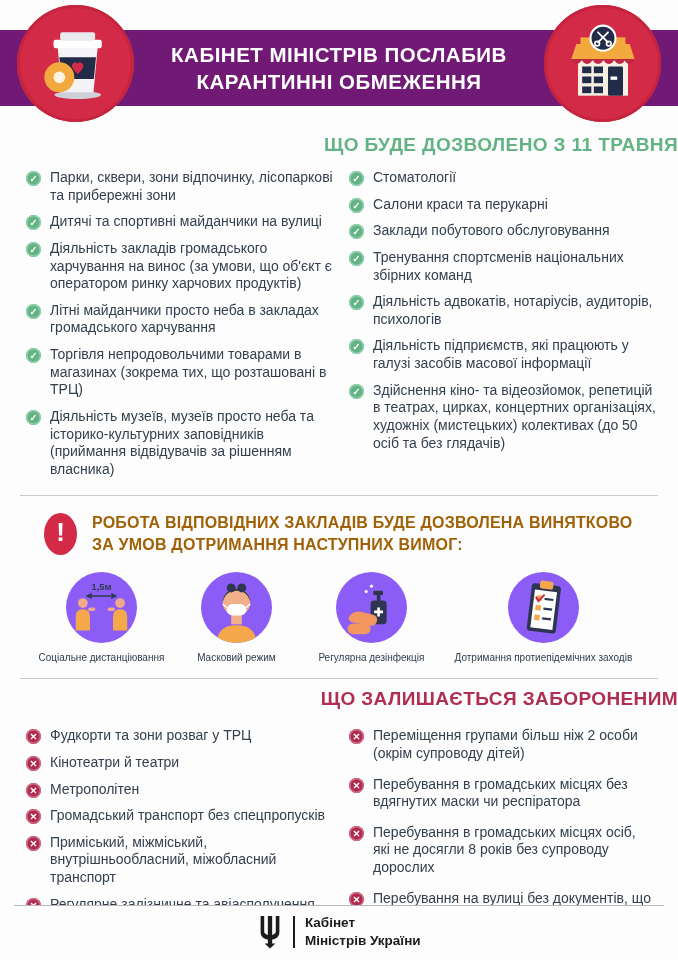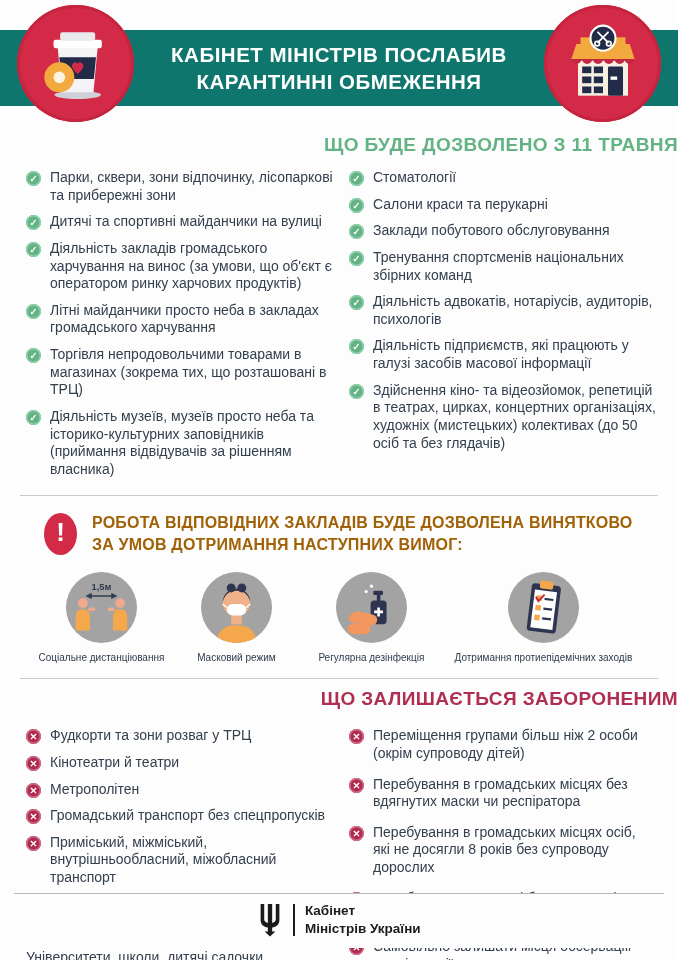--- a/index.html
+++ b/index.html
@@ -1,21 +1,21 @@
 <!DOCTYPE html>
 <html><head>
 <meta charset="utf-8">
 <style>
   * { margin:0; padding:0; box-sizing:border-box; }
   body { background:#e8e8e8; font-family:"Liberation Sans", sans-serif; }
   .page { width:678px; height:960px; background:#fdfdfd; margin:0 auto; position:relative; overflow:hidden; }
 
   
   .banner-wrap { position:relative; height:128px; }
-  .banner { position:absolute; top:30px; left:0; right:0; height:76px; background:#0f766e; }
+  .banner { position:absolute; top:30px; left:0; right:0; height:76px; background:#701a75; }
   .banner-title { text-align:center; color:#ffffff; font-weight:bold; font-size:20.5px; line-height:1.32; letter-spacing:.5px; padding-top:11px; }
   .badge-circle { position:absolute; top:5px; width:117px; height:117px; border-radius:50%; background:#d32b47; box-shadow:inset 0 0 0 3px #c5243f; display:flex; align-items:center; justify-content:center; }
   .badge-circle.left { left:17px; }
   .badge-circle.right { right:17px; }
   .badge-circle svg { width:100px; height:100px; }
 
   
   .sec-heading { text-align:right; font-weight:bold; font-size:19px; letter-spacing:.4px; }
   .sec-heading.green { color:#63b384; margin-top:6px; }
   .sec-heading.crimson { color:#b02e52; margin:9px 0 4px; }
@@ -33,26 +33,26 @@
 
   
   .warn { display:flex; align-items:center; gap:15px; padding:8px 40px 4px 44px; }
   .warn-icon { flex:none; width:33px; height:42px; border-radius:50%; background:#d32b47; color:#fff; font-size:26px; font-weight:bold; display:flex; align-items:center; justify-content:center; padding-bottom:3px; }
   .warn-text { font-weight:bold; font-size:16px; line-height:1.35; color:#a16207; letter-spacing:.2px; }
 
   
   .reqs { display:flex; padding:12px 30px 0 34px; }
   .req { flex:1 1 0; display:flex; flex-direction:column; align-items:center; }
   .req.wide { flex:1.55 1 0; }
-  .req-circle { width:71px; height:71px; border-radius:50%; background:#a3a3a3; overflow:hidden; }
+  .req-circle { width:71px; height:71px; border-radius:50%; background:#8b5cf6; overflow:hidden; }
   .req-circle svg { width:100%; height:100%; }
   .req-label { margin-top:9px; font-size:10px; line-height:1.28; color:#2e3c4e; text-align:center; }
 
   
-  .footer { position:absolute; left:0; right:0; bottom:12px; padding-bottom:10px; background:#fdfdfd; }
+  .footer { position:absolute; left:0; right:0; bottom:0; padding-bottom:10px; background:#fdfdfd; }
   .footer-rule { border-top:1.5px solid #b9b9bb; margin:0 14px 8px; }
   .gov { display:flex; align-items:center; justify-content:center; gap:10px; }
   .gov svg { width:26px; height:36px; }
   .gov-sep { width:1.5px; height:32px; background:#1b1b1b; }
   .gov-text { font-size:13.5px; font-weight:bold; color:#1b1b1b; line-height:1.3; }
 </style>
 </head>
 <body>
 
 <div class="page">

